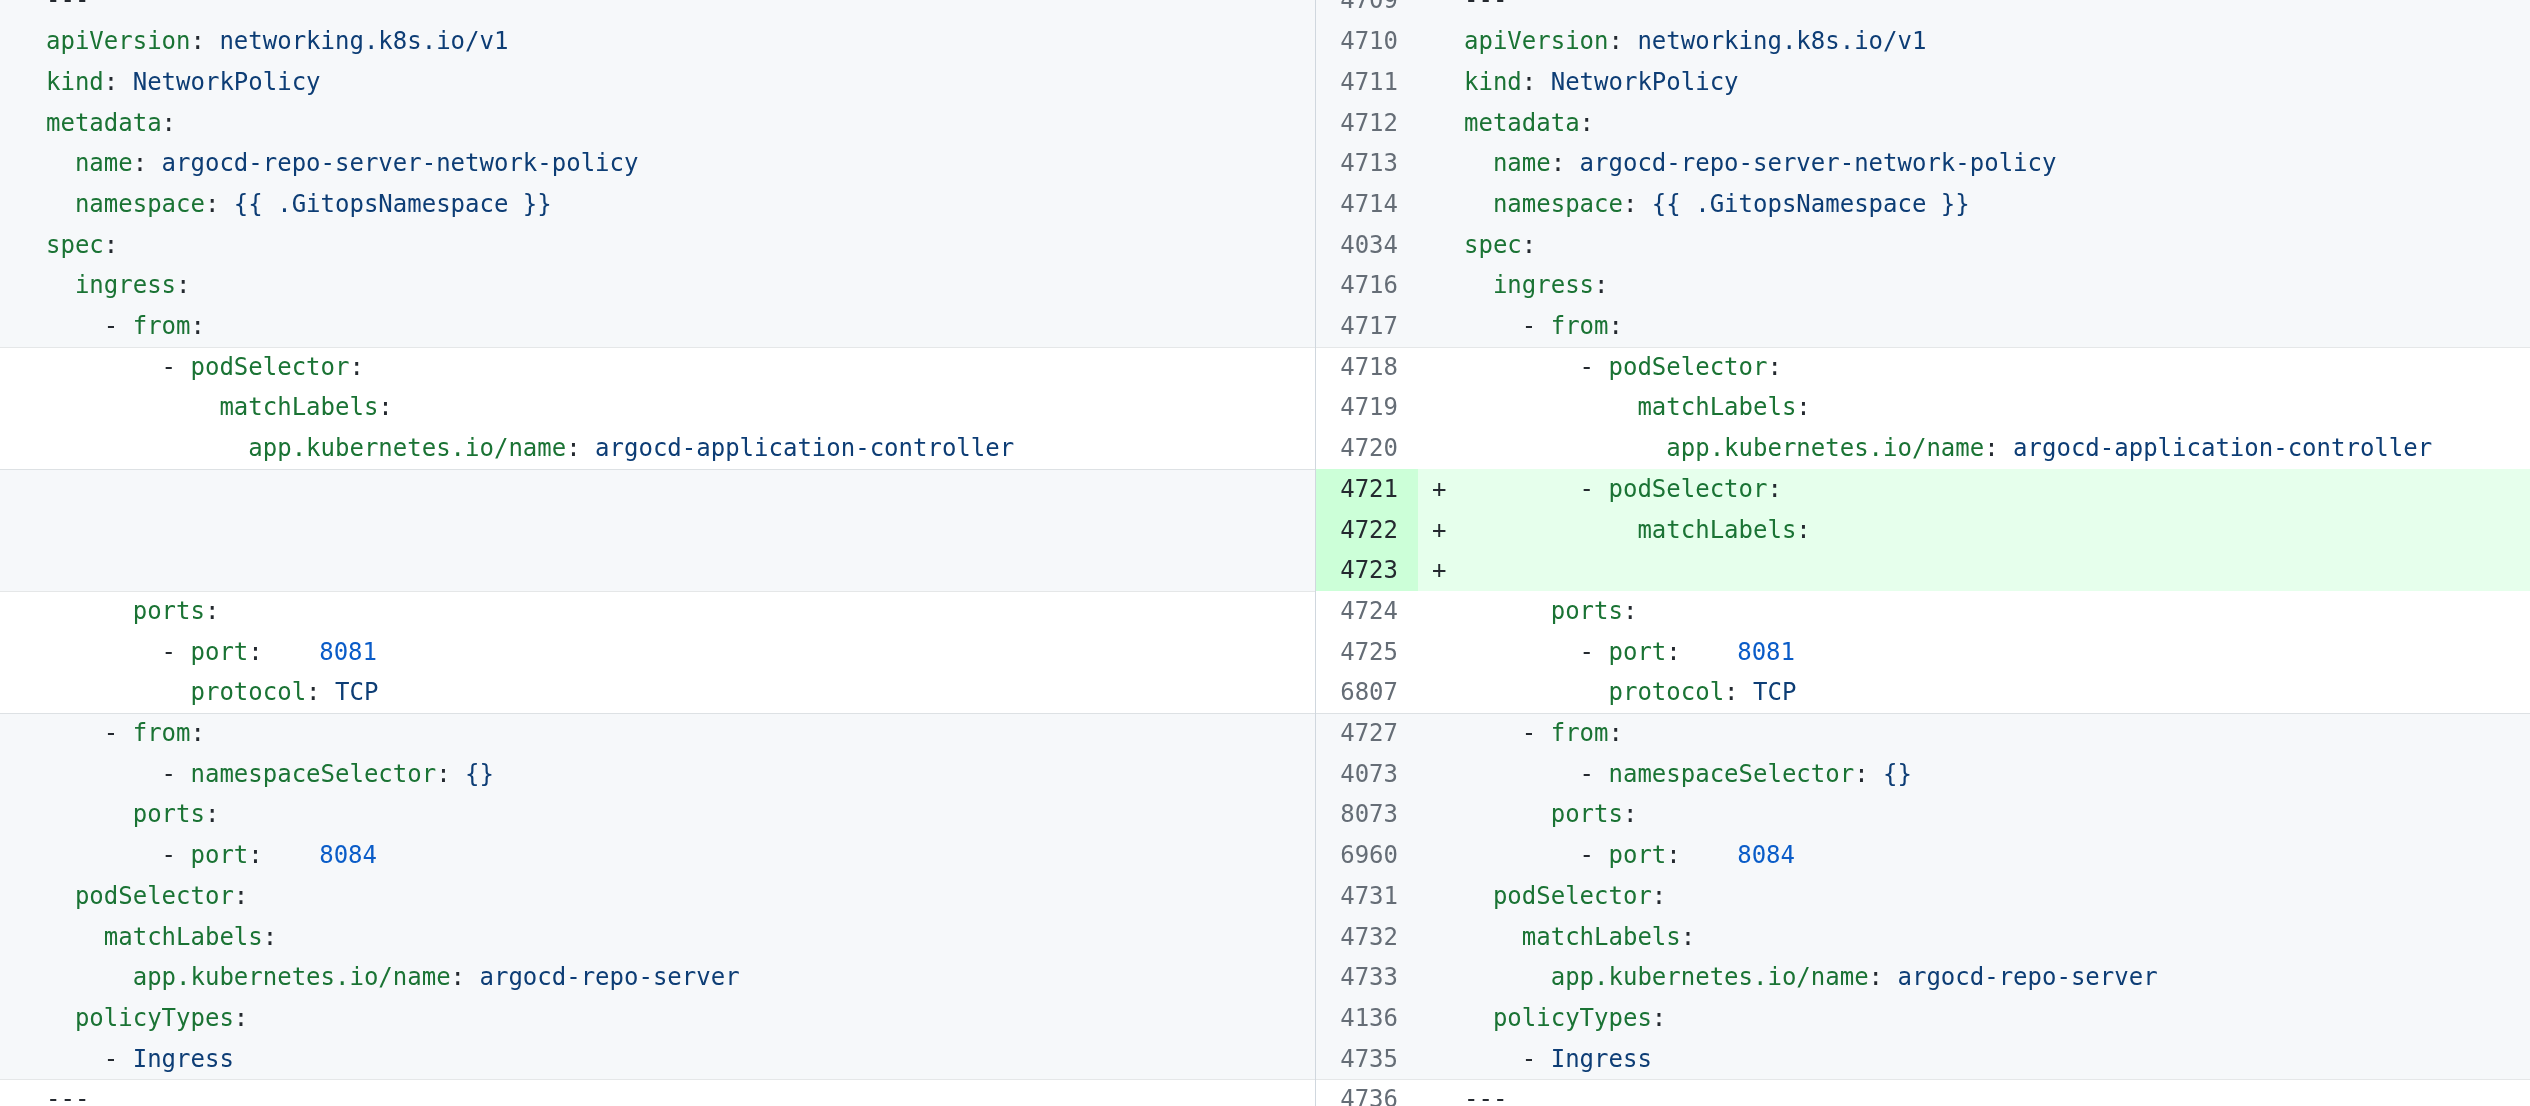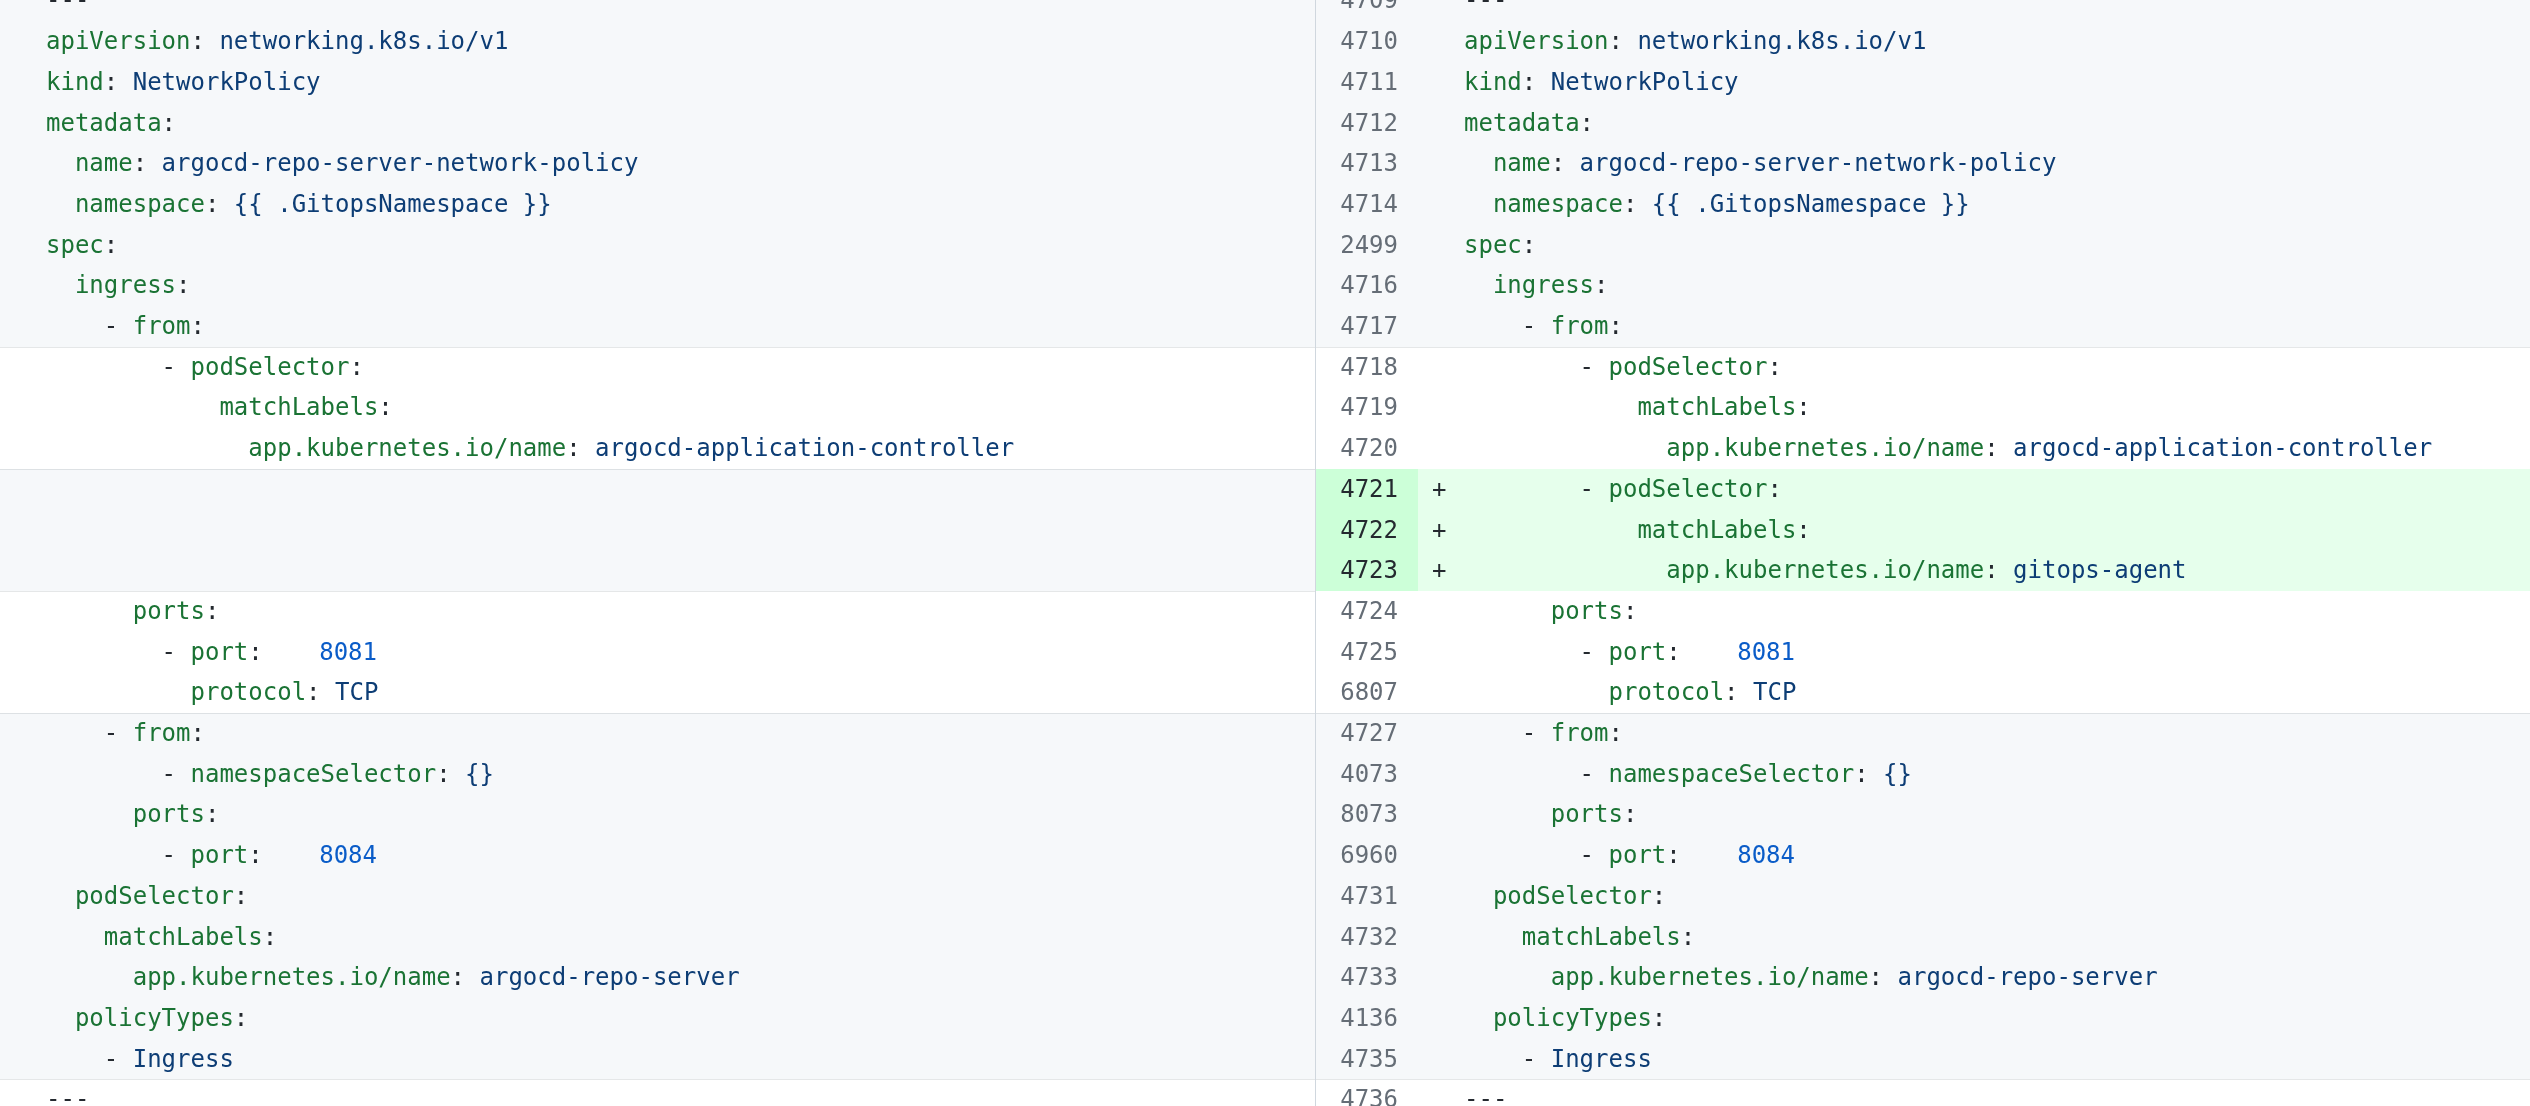--- a/index.html
+++ b/index.html
@@ -84,21 +84,21 @@
         <div class="gut bg-g">4713</div>
         <div class="cell new bg-g"><span class="code"><span class="t">  </span><span class="k">name</span><span class="p">:</span><span class="t"> </span><span class="s">argocd-repo-server-network-policy</span></span></div>
       </div>
       <div class="r">
         <div class="cell old bg-g"><span class="code"><span class="t">  </span><span class="k">namespace</span><span class="p">:</span><span class="t"> </span><span class="s">{{ .GitopsNamespace }}</span></span></div>
         <div class="gut bg-g">4714</div>
         <div class="cell new bg-g"><span class="code"><span class="t">  </span><span class="k">namespace</span><span class="p">:</span><span class="t"> </span><span class="s">{{ .GitopsNamespace }}</span></span></div>
       </div>
       <div class="r">
         <div class="cell old bg-g"><span class="code"><span class="k">spec</span><span class="p">:</span></span></div>
-        <div class="gut bg-g">2499</div>
+        <div class="gut bg-g">4034</div>
         <div class="cell new bg-g"><span class="code"><span class="k">spec</span><span class="p">:</span></span></div>
       </div>
       <div class="r">
         <div class="cell old bg-g"><span class="code"><span class="t">  </span><span class="k">ingress</span><span class="p">:</span></span></div>
         <div class="gut bg-g">4716</div>
         <div class="cell new bg-g"><span class="code"><span class="t">  </span><span class="k">ingress</span><span class="p">:</span></span></div>
       </div>
       <div class="r">
         <div class="cell old bg-g"><span class="code"><span class="t">    </span><span class="p">-</span><span class="t"> </span><span class="k">from</span><span class="p">:</span></span></div>
         <div class="gut bg-g">4717</div>
@@ -125,21 +125,21 @@
         <div class="cell new bg-add"><span class="marker">+</span><span class="code"><span class="t">        </span><span class="p">-</span><span class="t"> </span><span class="k">podSelector</span><span class="p">:</span></span></div>
       </div>
       <div class="r">
         <div class="cell old bg-ph"></div>
         <div class="gut bg-add">4722</div>
         <div class="cell new bg-add"><span class="marker">+</span><span class="code"><span class="t">            </span><span class="k">matchLabels</span><span class="p">:</span></span></div>
       </div>
       <div class="r">
         <div class="cell old bg-ph"></div>
         <div class="gut bg-add">4723</div>
-        <div class="cell new bg-add"><span class="marker">+</span><span class="code"><span class="t">              </span><span class="k">app.kubernetes.io/name</span><span class="p">:</span><span class="t"> </span><span class="s">gitops-agent</span></span></div>
+        <div class="cell new bg-add"><span class="marker">+</span></div>
       </div>
       <div class="r">
         <div class="cell old bg-w ht"><span class="code"><span class="t">      </span><span class="k">ports</span><span class="p">:</span></span></div>
         <div class="gut bg-w">4724</div>
         <div class="cell new bg-w"><span class="code"><span class="t">      </span><span class="k">ports</span><span class="p">:</span></span></div>
       </div>
       <div class="r">
         <div class="cell old bg-w"><span class="code"><span class="t">        </span><span class="p">-</span><span class="t"> </span><span class="k">port</span><span class="p">:</span><span class="t"> </span><span class="n">8081</span></span></div>
         <div class="gut bg-w">4725</div>
         <div class="cell new bg-w"><span class="code"><span class="t">        </span><span class="p">-</span><span class="t"> </span><span class="k">port</span><span class="p">:</span><span class="t"> </span><span class="n">8081</span></span></div>

